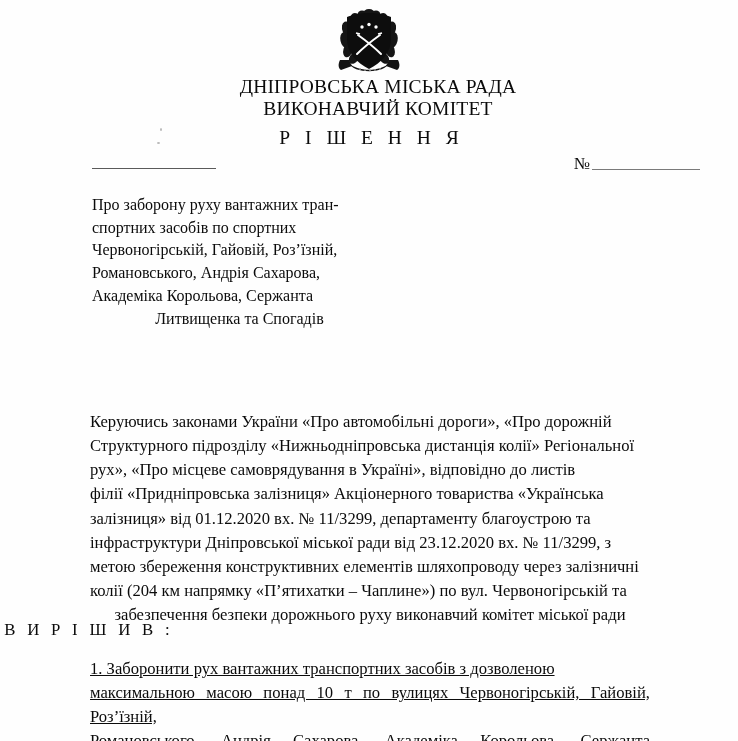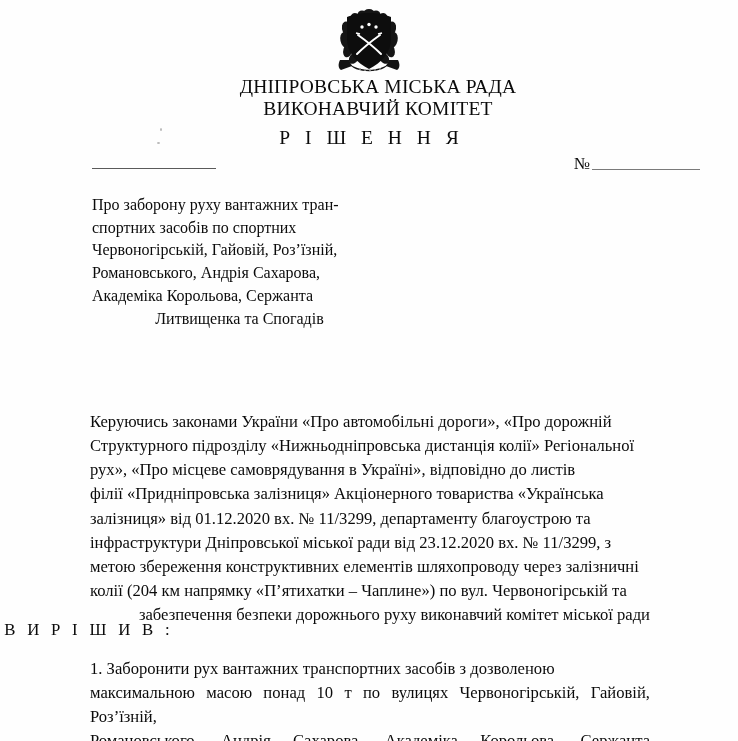--- a/index.html
+++ b/index.html
@@ -113,21 +113,21 @@
     position: absolute;
     top: 410px;
     left: 90px;
     width: 560px;
     font-size: 16.6px;
     line-height: 1.455;
     text-align: justify;
     text-justify: inter-word;
   }
   .body-para .ln { display: block; }
-  .body-para .ln.last { text-align: right; }
+  .body-para .ln.last { text-align: center; }
 
   
   .resolve {
     position: absolute;
     top: 620px;
     left: 0;
     width: 738px;
     text-align: left;
     font-size: 16.8px;
     letter-spacing: 4.2px;
@@ -138,21 +138,21 @@
   .item-1 {
     position: absolute;
     top: 657px;
     left: 90px;
     width: 560px;
     font-size: 16.6px;
     line-height: 1.455;
     text-align: justify;
     text-justify: inter-word;
   }
-  .item-1 .ln { display: block; }
+  .item-1 .ln { display: block; text-decoration: underline; }
 
   
   .speck {
     position: absolute;
     background: #b9b9b9;
     border-radius: 50%;
   }
   .speck.s1 { left: 160px; top: 128px; width: 2px; height: 3px; }
   .speck.s2 { left: 157px; top: 142px; width: 3px; height: 2px; }
 </style>

